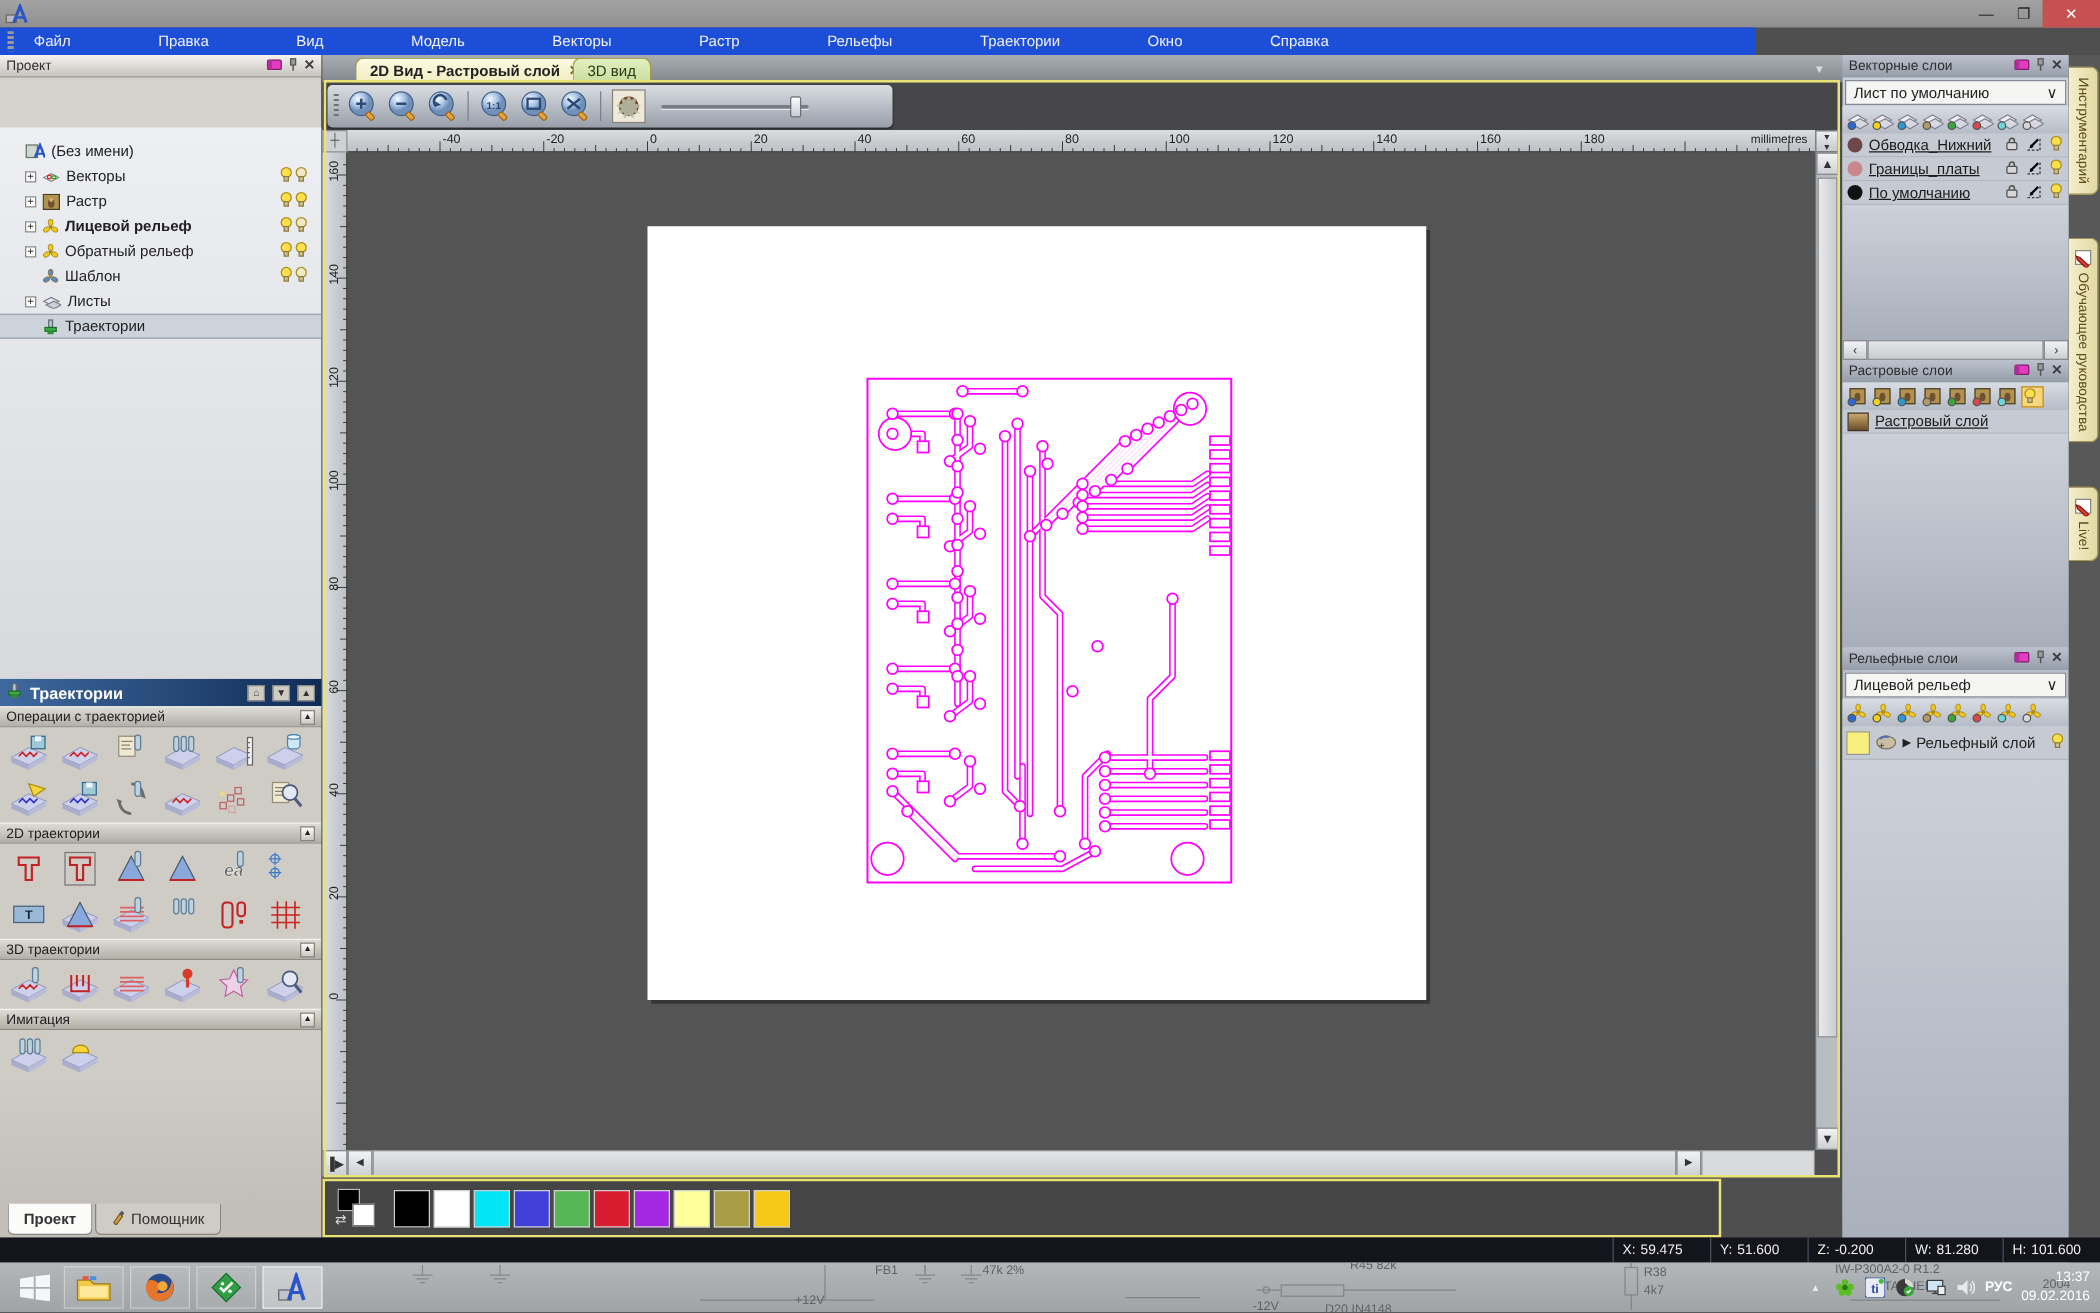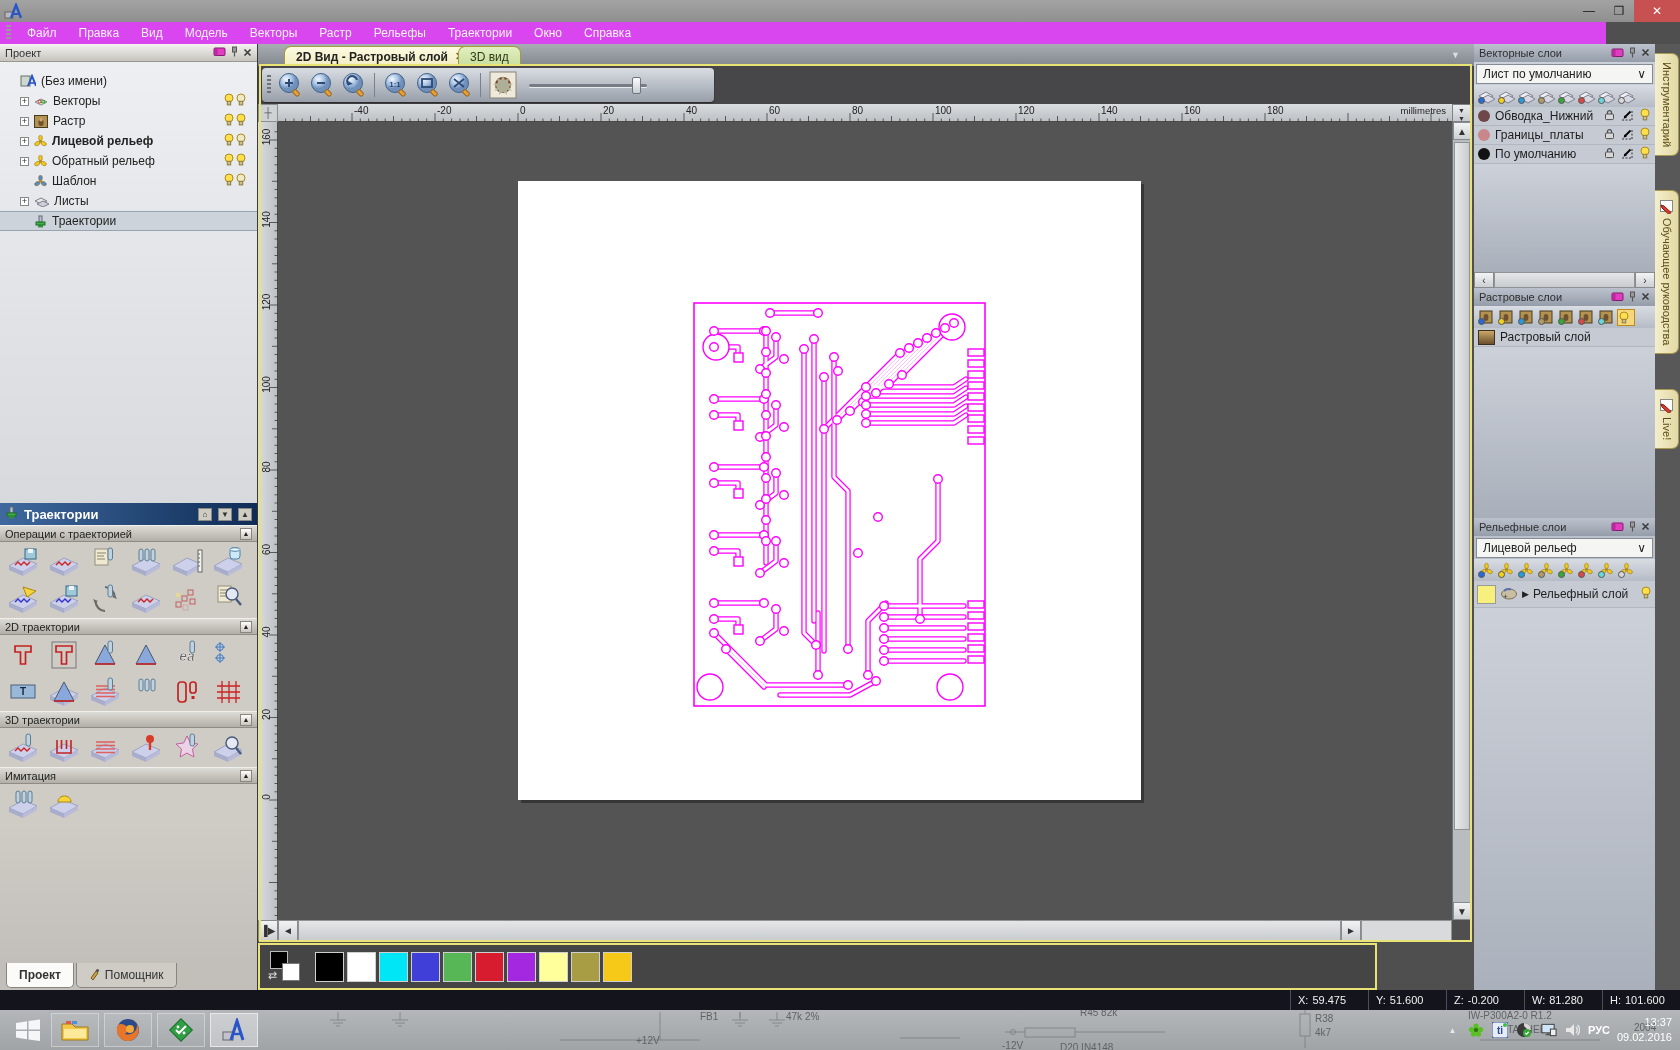--- a/index.html
+++ b/index.html
@@ -9,34 +9,34 @@
   .abs{position:absolute;}
 
   
   .titlebar{left:0;top:0;width:1680px;height:22px;background:linear-gradient(#a3a3a3,#8f8f8f);
             display:flex;align-items:center;font-size:12px;color:#1d1d1d;}
   .title-text{position:absolute;left:0;right:0;text-align:center;}
   .appico{width:18px;height:16px;margin-left:4px;z-index:2;}
   .wctrl{margin-left:auto;display:flex;z-index:2;height:100%;}
   .wbtn{width:30px;height:100%;display:flex;align-items:center;justify-content:center;color:#222;font-size:12px;}
   .wbtn.close{width:46px;background:#c75050;color:#fff;}
-  .menubar{left:0;top:22px;width:1606px;height:22px;background:#d946ef;display:flex;align-items:center;
-           color:#f2f2f2;font-size:12px;padding-left:16px;}
+  .menubar{left:0;top:22px;width:1404px;height:22px;background:#1d4ed8;display:flex;align-items:center;
+           color:#f2f2f2;font-size:12px;padding-left:16px;gap:48px;}
   .menu-item{padding:3px 11px;cursor:default;}
   .grip{width:5px;height:16px;position:absolute;left:6px;top:3px;
         background:repeating-linear-gradient(#9a9a9a 0 2px,transparent 2px 4px);}
 
   
   .left-col{left:0;top:44px;width:258px;height:946px;background:#d5d2cc;display:flex;flex-direction:column;
             border-right:1px solid #3a3a3a;}
   .panel-head{height:18px;background:linear-gradient(#f4f3f0,#c7c4be);border-bottom:1px solid #9b988f;
               display:flex;align-items:center;gap:4px;font-size:11px;padding:0 5px;color:#333;flex:0 0 auto;}
   .ph-title{flex:1;}
   .tree{height:441px;flex:0 0 auto;background:linear-gradient(180deg,#edeff2,#d7d9dd);
-        font-size:12px;padding-top:9px;position:relative;overflow:hidden;}
+        font-size:12px;padding-top:9px;position:relative;overflow:hidden;margin-top:40px;}
   .trow{height:20px;display:flex;align-items:center;gap:5px;position:relative;padding-left:6px;}
   .trow .lbl{white-space:nowrap;}
   .trow.sel{background:#cdd3db;border-top:1px solid #9aa4b0;border-bottom:1px solid #9aa4b0;}
   .plusbox{width:9px;height:9px;border:1px solid #888;background:#fff;font-size:9px;line-height:7px;
            text-align:center;color:#333;flex:0 0 auto;}
   .plusbox.hidden{visibility:hidden;}
   .bulbcell{position:absolute;right:10px;top:2px;}
   .tp-head{height:22px;flex:0 0 auto;background:linear-gradient(90deg,#3f699f,#0f2c55);color:#fff;
            font-weight:bold;font-size:13px;display:flex;align-items:center;gap:6px;padding:0 5px;}
   .tp-head .sp{flex:1;}
@@ -112,21 +112,21 @@
   .rhead .t{flex:1;}
   .rdrop{height:20px;margin:2px 2px 1px 2px;background:#f5f5f3;border:1px solid #848b96;font-size:12px;
          display:flex;align-items:center;padding:0 6px;color:#222;flex:0 0 auto;}
   .rdrop .v{flex:1;}
   .rtools{height:22px;display:flex;gap:2px;align-items:center;padding:0 3px;
           background:linear-gradient(#d8dce3,#b6bcc6);flex:0 0 auto;}
   .rti{width:18px;height:17px;position:relative;}
   .rti.hl{background:#f6d77c;border:1px solid #c08a18;}
   .lrow{height:19px;display:flex;align-items:center;gap:5px;font-size:12px;padding:0 4px;
         background:#c6cbd3;border-bottom:1px solid #b2b7c0;flex:0 0 auto;color:#1c1c1c;}
-  .lrow .nm{flex:1;white-space:nowrap;overflow:hidden;}
+  .lrow .nm{flex:1;white-space:nowrap;overflow:hidden;text-decoration:underline;}
   .cdot{width:12px;height:12px;border-radius:50%;flex:0 0 auto;}
   .rbody{flex:1;background:linear-gradient(180deg,#ccd1d9,#a9afba);}
   .rhscroll{height:16px;display:flex;align-items:stretch;background:#b9bdc0;flex:0 0 auto;}
   .mona{width:17px;height:15px;background:linear-gradient(#caa868,#6b4f2c);border:1px solid #3c3020;flex:0 0 auto;}
   .relrow{height:27px;display:flex;align-items:center;gap:4px;font-size:12px;padding:0 3px;background:#c6cbd3;
           border-bottom:1px solid #b2b7c0;flex:0 0 auto;}
   .relsw{width:19px;height:19px;border:1px solid #999;flex:0 0 auto;}
 
   
   .side-strip{left:1655px;top:44px;width:25px;height:966px;background:#585858;}

